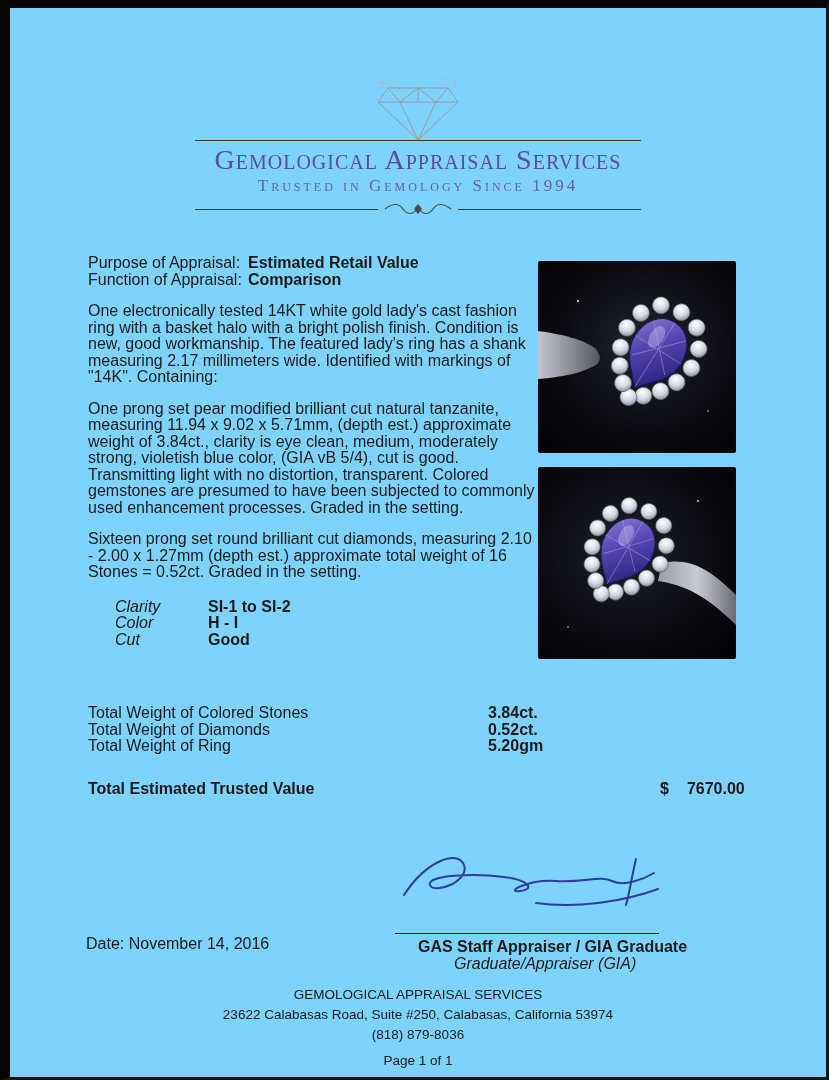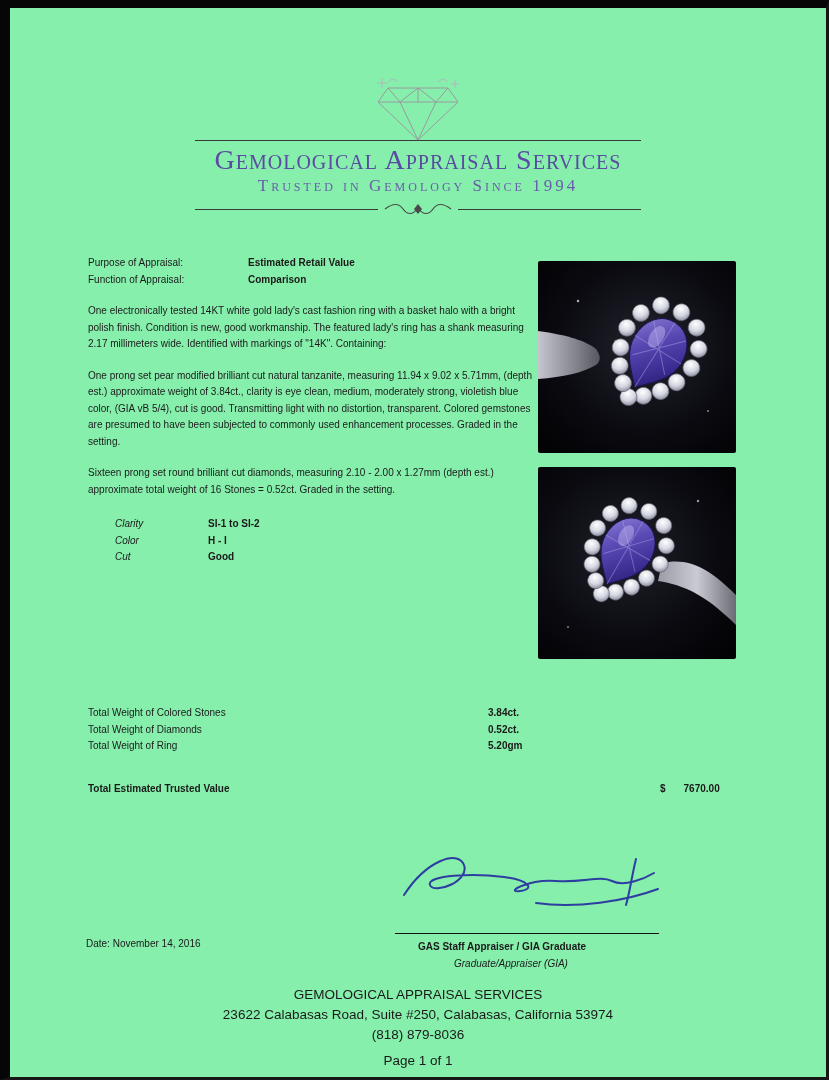--- a/index.html
+++ b/index.html
@@ -1,38 +1,38 @@
 <!DOCTYPE html>
 <html><head>
 <meta charset="utf-8">
 <style>
   html,body { margin:0; padding:0; background:#e8e8e8; }
   .page {
     width:829px; height:1080px; box-sizing:border-box; position:relative;
-    background:#86efac; overflow:hidden;
+    background:#7dd3fc; overflow:hidden;
     border-left:10px solid #060606; border-top:8px solid #060606;
     border-right:3px solid #161616; border-bottom:3px solid #161616;
     font-family:"Liberation Sans", sans-serif; color:#1a1a1a;
   }
   
   .header { width:446px; margin:64px auto 0; text-align:center; }
   .diamond-logo { display:block; margin:0 auto -2px; }
   .rule-top { border-top:1.5px solid #3a3a3a; width:100%; height:0; }
   .org-name {
     margin:3px 0 0; font-family:"Liberation Serif", serif; font-variant:small-caps;
     font-weight:500; font-size:28px; letter-spacing:1px; color:#5a4aa2; white-space:nowrap;
   }
   .tagline {
     margin:0 0 5px; font-family:"Liberation Serif", serif; font-variant:small-caps;
     font-size:17px; letter-spacing:3px; color:#6a5cab;
   }
   .rule-bottom { display:flex; align-items:center; gap:5px; }
   .rule-bottom .line { flex:1; border-top:1.5px solid #3a3a3a; height:0; }
   
-  .content { padding:38px 0 0 78px; font-size:10px; line-height:16.5px; }
+  .content { padding:38px 0 0 78px; font-size:16px; line-height:16.5px; }
   .cols { display:flex; }
   .text-col { width:448px; }
   .photo-col { width:198px; margin-left:2px; margin-top:6px; }
   .photo { width:198px; height:192px; margin-bottom:14px; border-radius:2px; overflow:hidden; }
   .photo svg { display:block; }
   .meta-row { margin:0; }
   .meta-label { display:inline-block; width:160px; }
   .meta-value { font-weight:bold; }
   .text-col p { margin:15px 0 0; }
   .grades { margin:18px 0 0 27px; }

